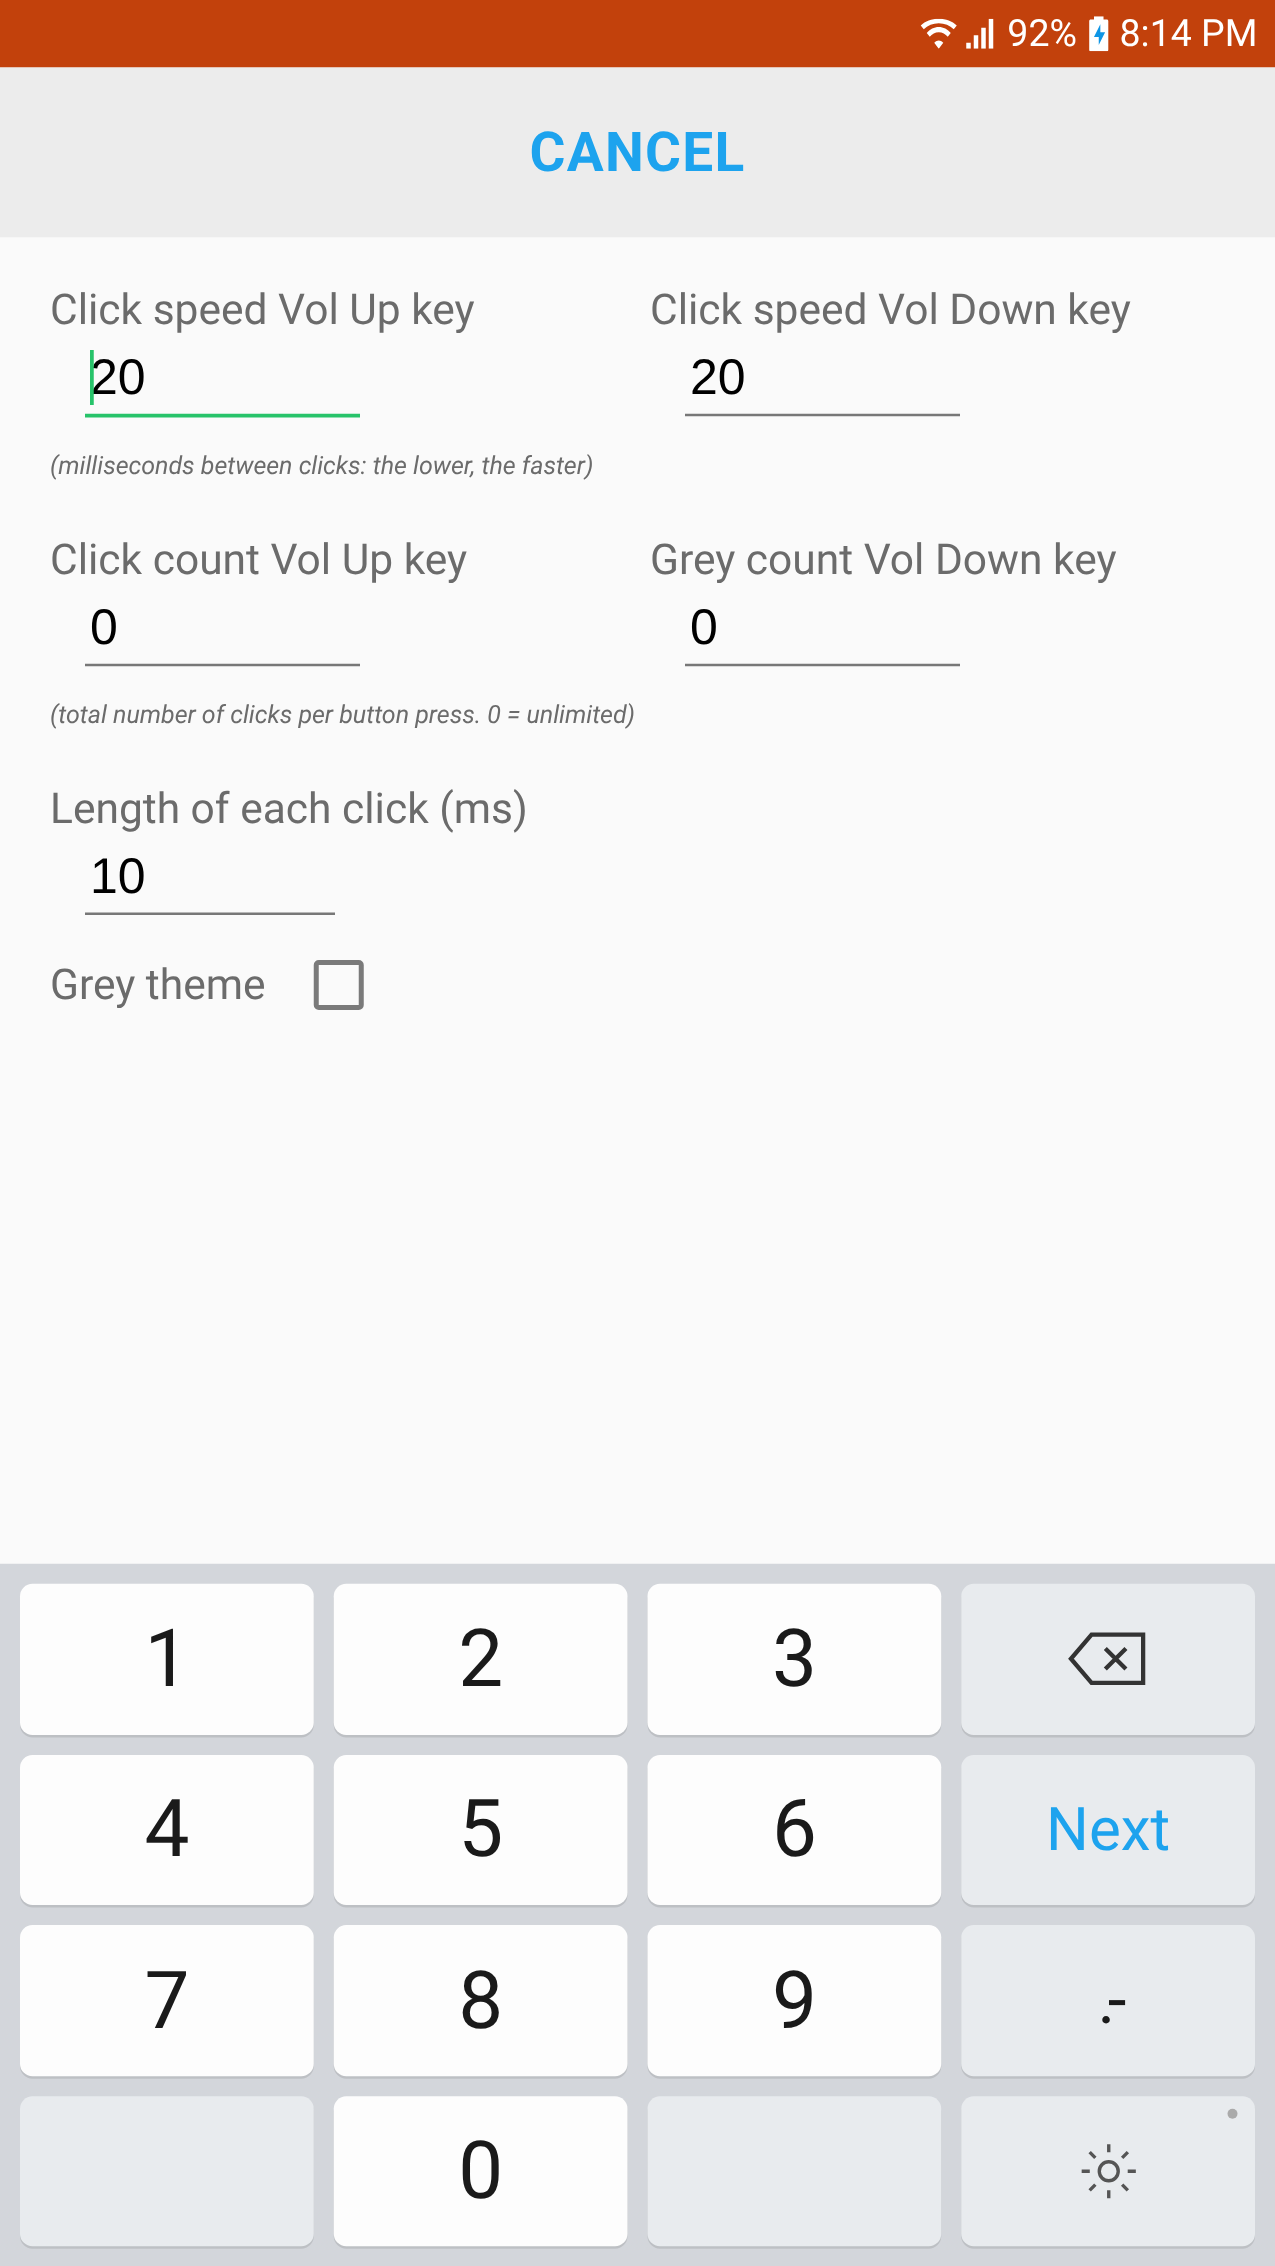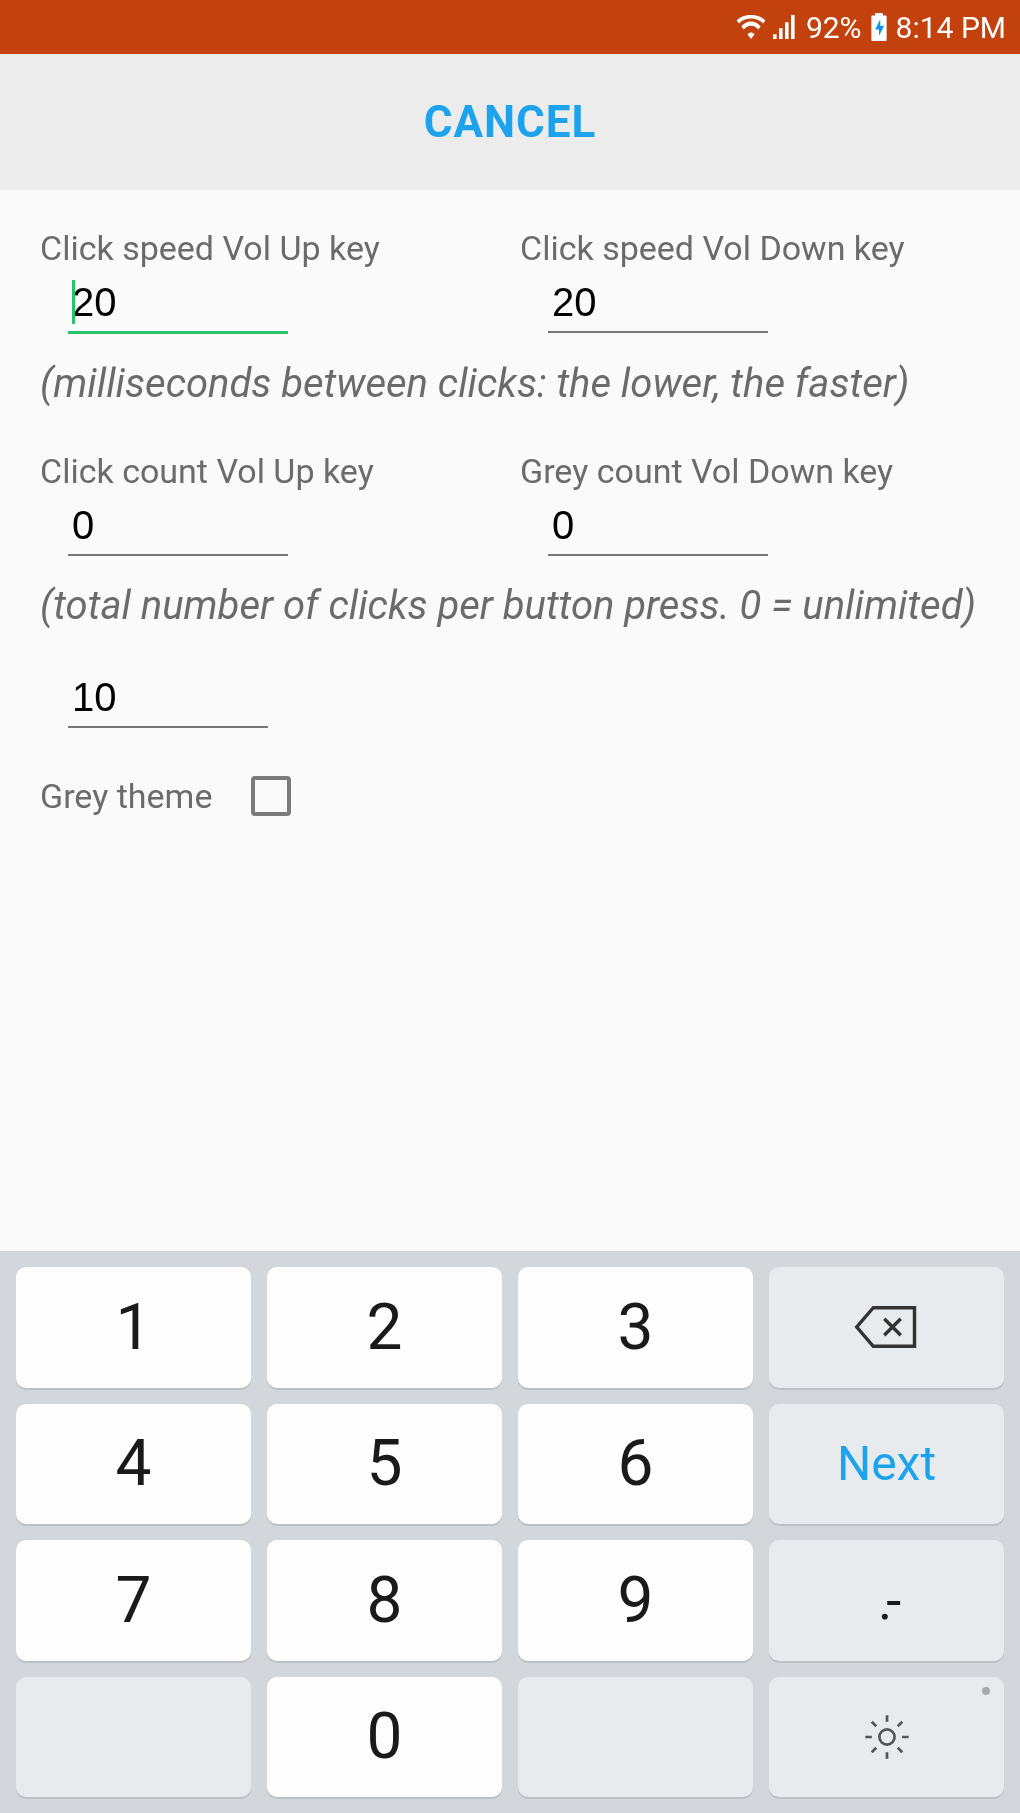--- a/index.html
+++ b/index.html
@@ -64,32 +64,32 @@
   .field-input.focused { border-bottom: 3px solid #27c36a; }
   .cursor {
     position: absolute;
     left: 4px;
     top: 2px;
     bottom: 10px;
     width: 3px;
     background: #27c36a;
   }
   .hint {
-    font-size: 40px;
+    font-size: 20px;
     font-style: italic;
     color: #6b6b6b;
     margin: 26px 0 44px 0;
   }
   .single-row .field-input-wrap { width: 200px; }
   
   .check-row {
     display: flex;
     align-items: center;
     gap: 39px;
-    margin-top: 48px;
+    margin-top: 36px;
   }
   .check-label { font-size: 34px; color: #6b6b6b; }
   .checkbox {
     width: 40px; height: 40px;
     border: 4px solid #7a7a7a;
     border-radius: 4px;
   }
   
   
   .keyboard {
@@ -178,20 +178,21 @@
     <div class="field-group">
       <div class="field-label">Grey count Vol Down key</div>
       <div class="field-input-wrap">
         <input class="field-input" value="0" style="">
       </div>
     </div>
   </div>
   <div class="hint">(total number of clicks per button press. 0 = unlimited)</div>
 
   <div class="single-row">
+    <div class="field-label">Length of each click (ms)</div>
     <div class="field-input-wrap">
       <input class="field-input" value="10" style="">
     </div>
   </div>
 
   <div class="check-row">
     <span class="check-label">Grey theme</span>
     <div class="checkbox"></div>
   </div>
 

